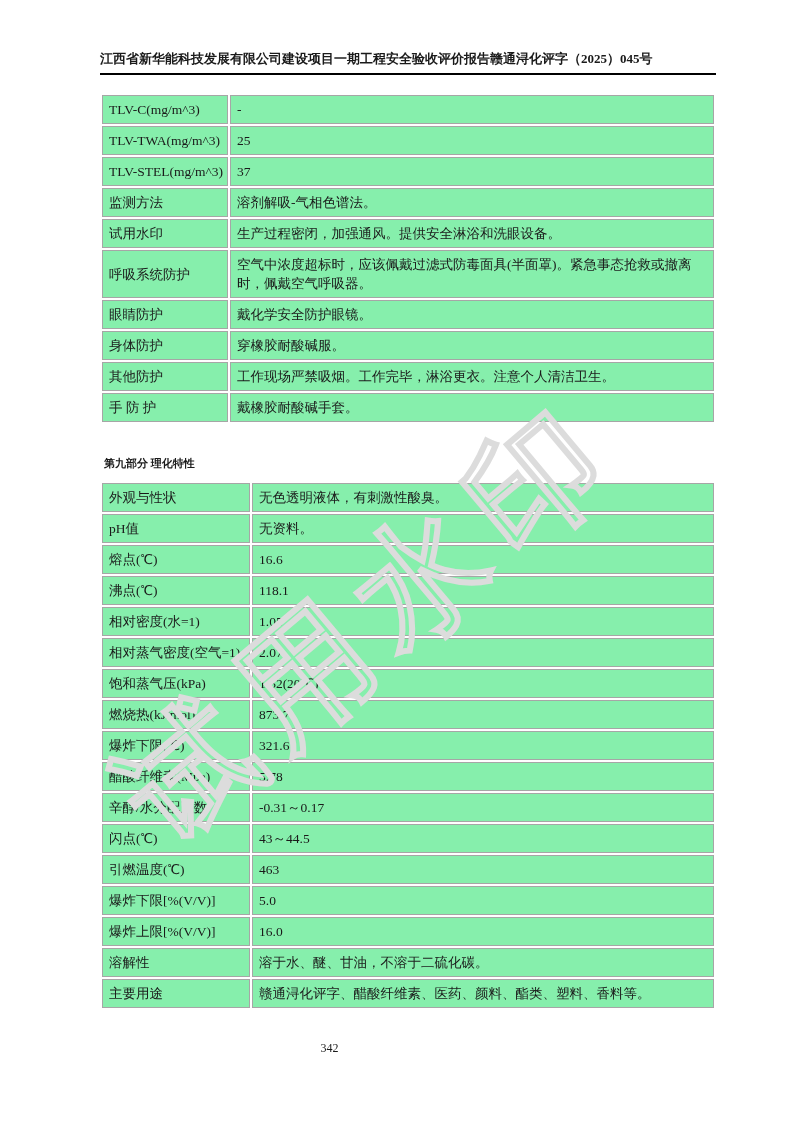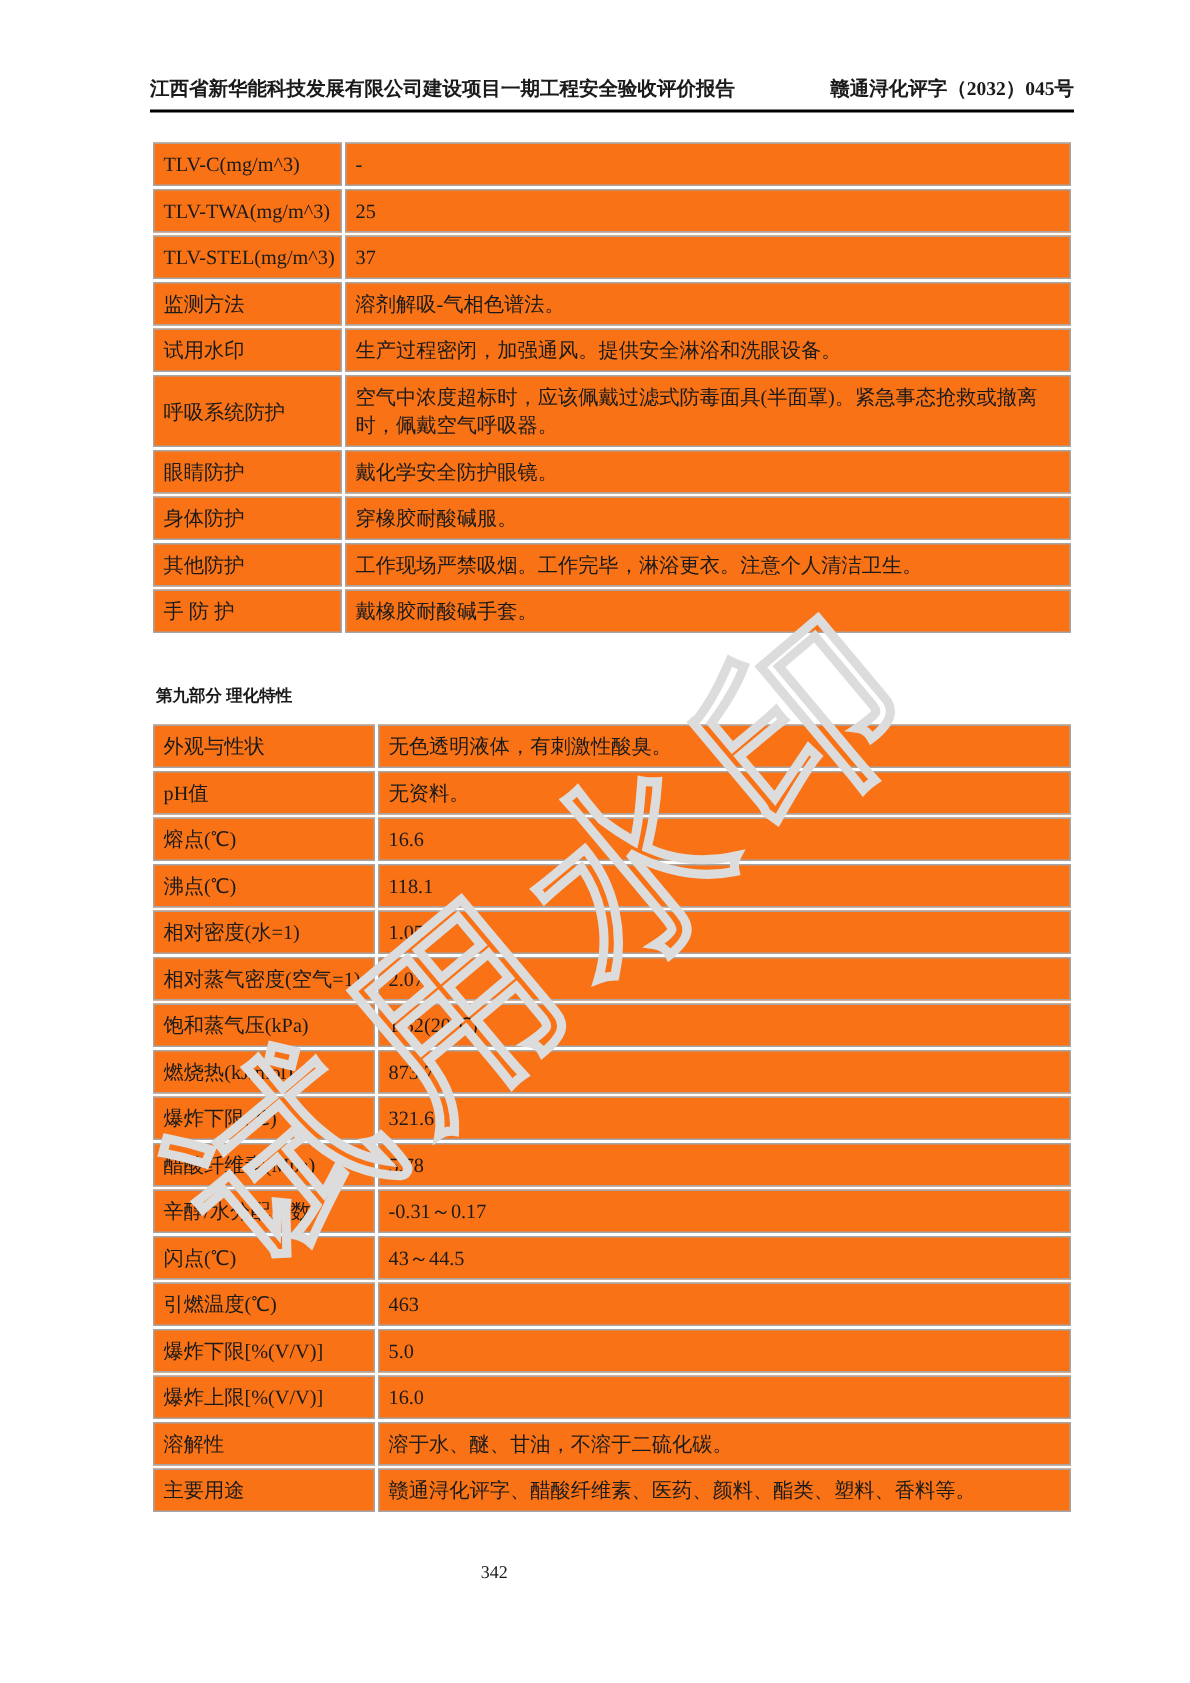--- a/index.html
+++ b/index.html
@@ -11,39 +11,38 @@
     overflow: hidden;
     color: #1a1a1a;
   }
   .content {
     position: absolute;
     left: 100px; top: 50px;
     width: 616px;
   }
   .doc-header {
     display: flex;
-    justify-content: space-between;
     align-items: flex-end;
     font-size: 13px;
     font-weight: bold;
     padding-bottom: 5px;
     border-bottom: 2px solid #000000;
     white-space: nowrap;
   }
   table.doc-table {
     border-collapse: separate;
     border-spacing: 2px;
     width: 100%;
     table-layout: fixed;
   }
   table.t1 { margin-top: 18px; }
   table.t2 { margin-top: 10px; }
   td.cell {
     border: 1px solid #a6a6a6;
-    background: #f97316;
+    background: #86efac;
     padding: 4px 6px;
     font-size: 13.5px;
     line-height: 19px;
     vertical-align: middle;
     overflow: hidden;
   }
   table.t1 td.c1 { width: 112px; }
   table.t2 td.c1 { width: 134px; }
   td.c1 { white-space: nowrap; }
   .section-title {
@@ -75,21 +74,21 @@
     z-index: 5;
   }
 </style>
 </head>
 <body>
 
 <div class="content">
 
   <div class="doc-header">
     <span>江西省新华能科技发展有限公司建设项目一期工程安全验收评价报告</span>
-    <span>赣通浔化评字（2032）045号</span>
+    <span>赣通浔化评字（2025）045号</span>
   </div>
 
   <table class="doc-table t1">
     <tbody>
       <tr>
         <td class="cell c1">TLV-C(mg/m^3)</td>
         <td class="cell c2">-</td>
       </tr>
       <tr>
         <td class="cell c1">TLV-TWA(mg/m^3)</td>

